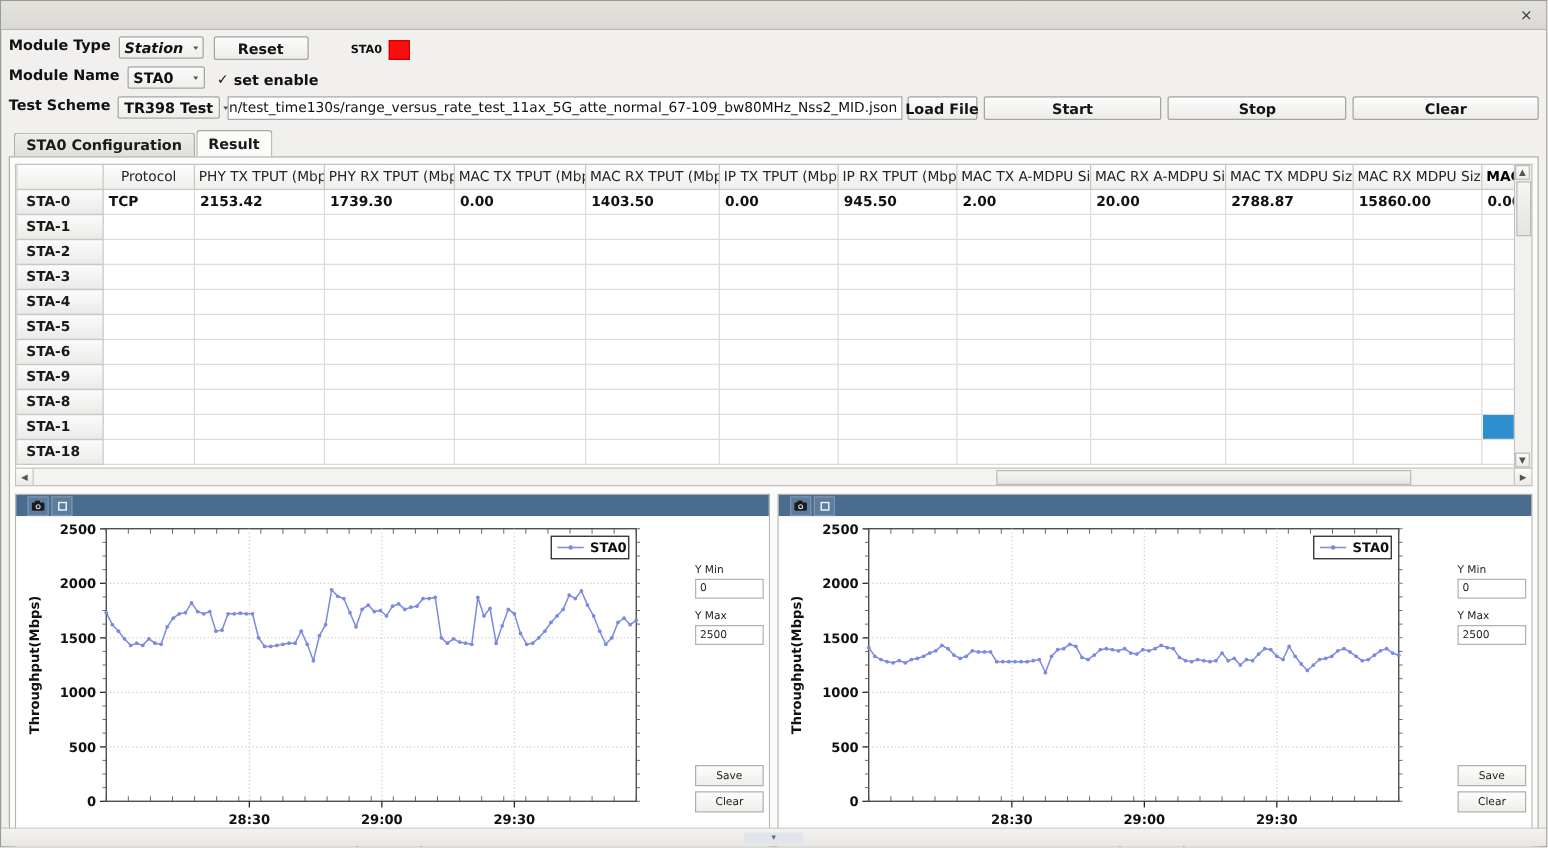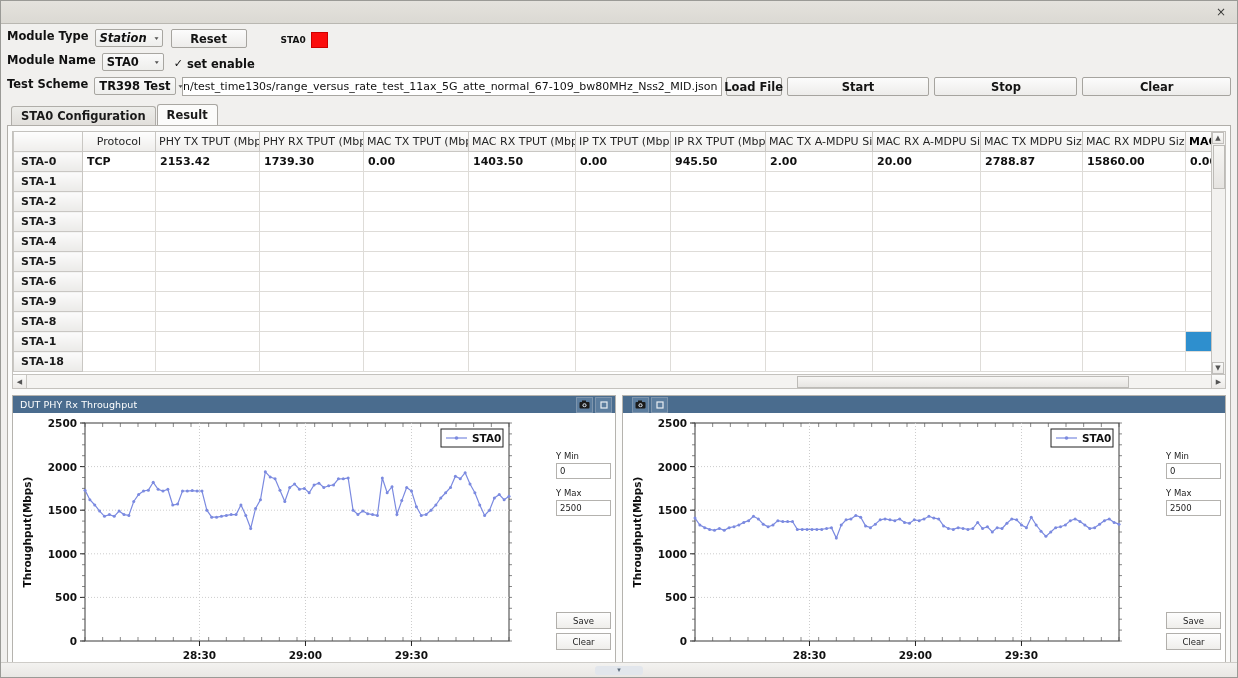--- a/index.html
+++ b/index.html
@@ -618,21 +618,20 @@
       <div class="track">
         <div class="thumb"></div>
       </div>
       <div class="arrowr">▶</div>
     </div>
 
     <div class="charts">
 
       <div class="chartpanel">
         <div class="chartheader">
-          <span class="htitle">DUT PHY Rx Throughput</span>
           <span class="hdrbtn">
             <svg width="11" height="9" viewBox="0 0 11 9">
                 <rect x="0.5" y="2" width="10" height="6.5" rx="1" fill="#1b1b1b"></rect>
                 <rect x="3" y="0.5" width="4" height="2" fill="#1b1b1b"></rect>
                 <circle cx="5.5" cy="5.3" r="2" fill="#cfd8e2"></circle>
                 <circle cx="5.5" cy="5.3" r="1.1" fill="#1b1b1b"></circle>
               </svg>
           </span>
           <span class="hdrbtn">
             <svg width="8" height="8" viewBox="0 0 8 8">

